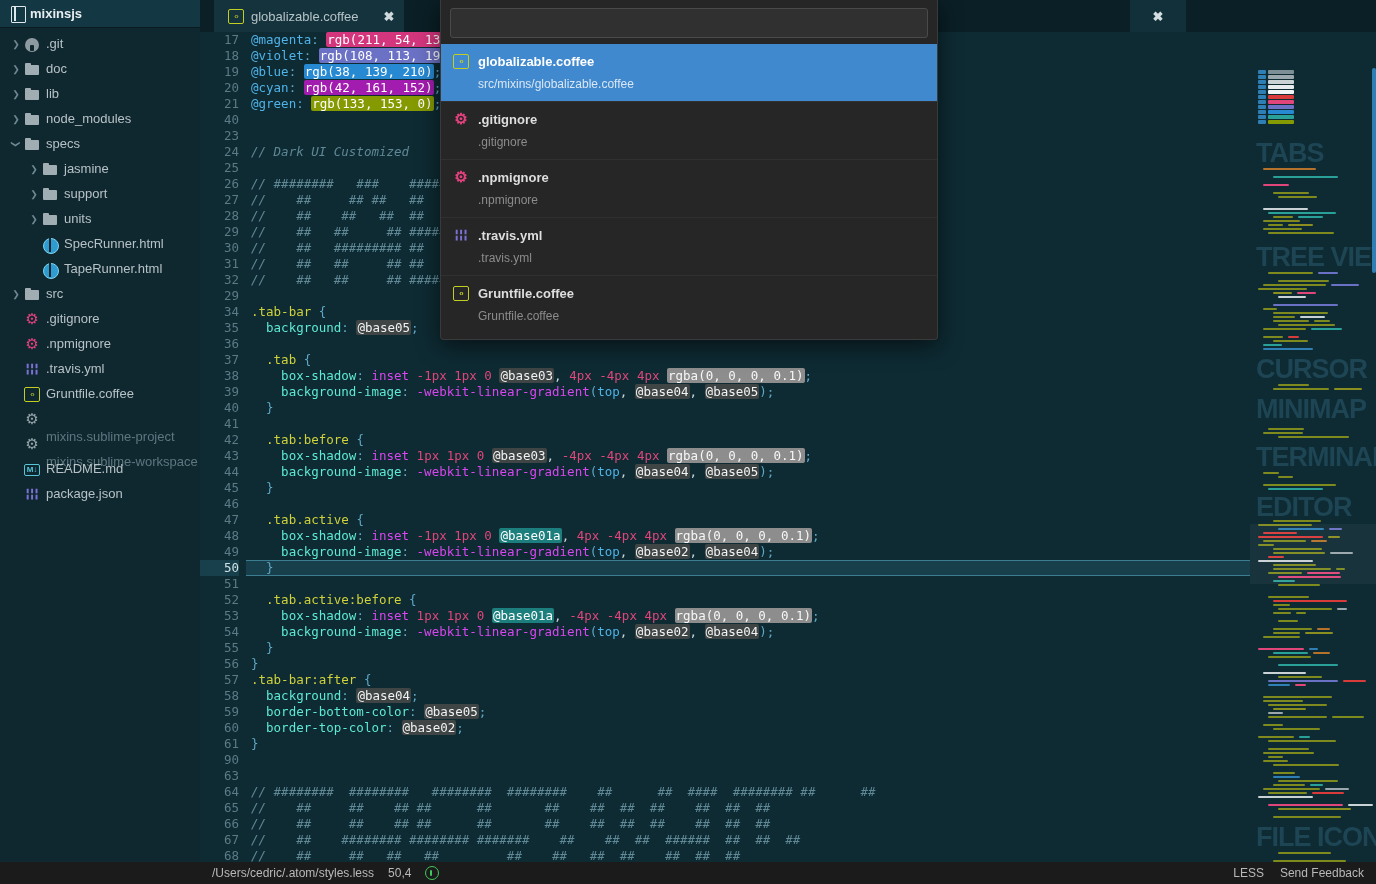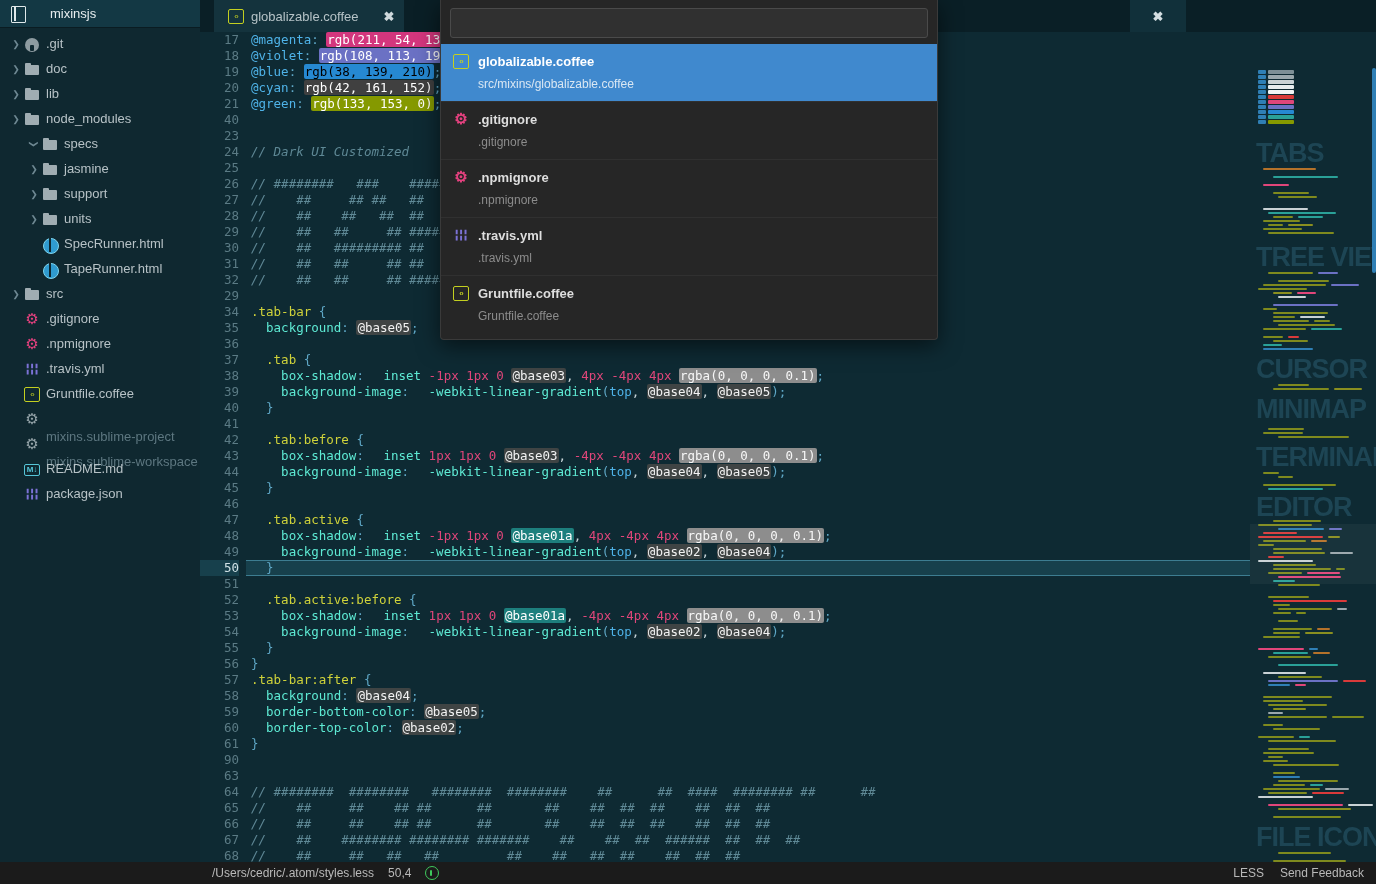--- a/index.html
+++ b/index.html
@@ -22,24 +22,24 @@
   }
   .rail-tick { position:absolute; left:1px; width:5px; background:#1d4a57; }
 
   
   .sidebar {
     position: absolute; left: 0; top: 0; width: 200px; height: 862px;
     background: #0f2830;
     overflow: hidden;
   }
   .project-header {
-    height: 28px; display: flex; align-items: center; gap: 24px;
+    height: 28px; display: flex; align-items: center; gap: 4px;
     padding-left: 10px;
     background: #133844;
-    color: #e8eef0; font-size: 13px; font-weight: normal;
+    color: #e8eef0; font-size: 13px; font-weight: bold;
     border-bottom: 1px solid #0a1c22;
   }
   .tree { padding-top: 3px; font-size: 13px; }
   .tree-row {
     height: 25px; display: flex; align-items: center;
     color: #b7c2c6; white-space: nowrap; cursor: default;
   }
   .tree-row .twisty {
     width: 16px; text-align: center; color: #6e8892; font-size: 9px; flex: 0 0 16px;
   }
@@ -154,33 +154,33 @@
   .code-lines {
     position:absolute; left:46px; top:0; right:0; bottom:0;
     color:#c9d6da; white-space:pre;
   }
   .code-lines .cl { height:16px; line-height:16px; padding-left:5px; }
   .code-lines .cl.cur { background:#17404c; box-shadow: inset 0 1px 0 #3d7d91, inset 0 -1px 0 #3d7d91;}
 
   
   .t-var     { color:#4fb3e8; }
   .t-prop    { color:#5eead4; }
-  .t-kw      { color:#5eead4;margin-left:12px; }
+  .t-kw      { color:#d946ef; }
   .t-punc    { color:#5fa8c7; }
   .t-comment { color:#5f8996; font-style: italic; }
   .t-num     { color:#e0467a; }
   .t-func    { color:#cfd23a; }
   .hl { border-radius:2px; padding:0 1px; }
   .hl-grey  { background:#3f4444; color:#f2f2f2; }
   .hl-grey2 { background:#8d8d8d; color:#f7f7f7; }
   .hl-teal  { background:#1d7f7d; color:#ffffff; }
   .hl-mag   { background:#d3367d; color:#ffffff; }
   .hl-vio   { background:#6b71c4; color:#ffffff; }
-  .hl-blue  { background:#2689d2; color:#000000; }
-  .hl-cyan  { background:#404040; color:#ffffff; }
+  .hl-blue  { background:#2689d2; color:#ffffff; }
+  .hl-cyan  { background:#a21caf; color:#ffffff; }
   .hl-green { background:#859900; color:#ffffff; }
 
   
   .minimap {
     position:absolute; right:0; top:32px; width:126px; bottom:0;
     background:#0e2a33; overflow:hidden;
   }
   .mm-line { position:absolute; height:2px; border-radius:1px; }
   .mm-head {
     position:absolute; color:#1d4554; font-size:27px; font-weight:bold;
@@ -275,21 +275,21 @@
         <div class="tree-row" style="padding-left: 8px;">
           <span class="twisty">❯</span>
           <span class="ico folder"></span>
           <span class="tname">lib</span>
         </div>
         <div class="tree-row" style="padding-left: 8px;">
           <span class="twisty">❯</span>
           <span class="ico folder"></span>
           <span class="tname">node_modules</span>
         </div>
-        <div class="tree-row" style="padding-left: 26px;">
+        <div class="tree-row" style="padding-left: 8px;">
           <span class="twisty" style="transform: rotate(90deg); display: inline-block;">❯</span>
           <span class="ico folder"></span>
           <span class="tname">specs</span>
         </div>
         <div class="tree-row" style="padding-left: 26px;">
           <span class="twisty">❯</span>
           <span class="ico folder"></span>
           <span class="tname">jasmine</span>
         </div>
         <div class="tree-row" style="padding-left: 26px;">

